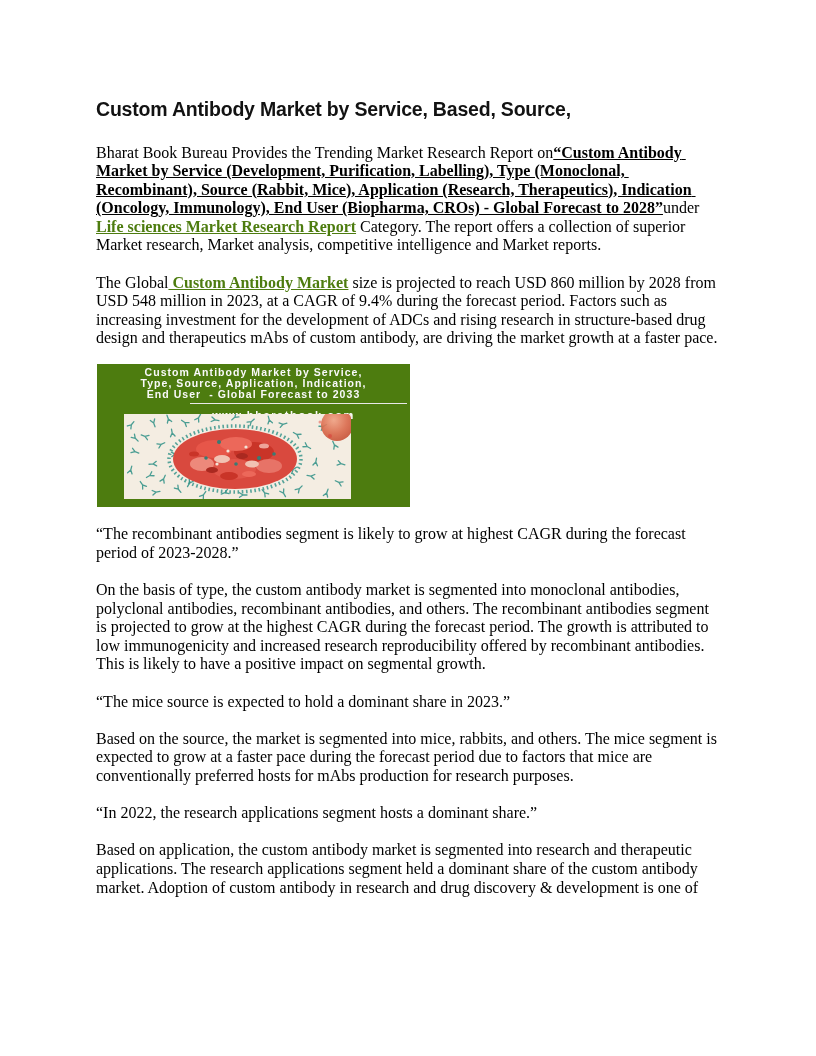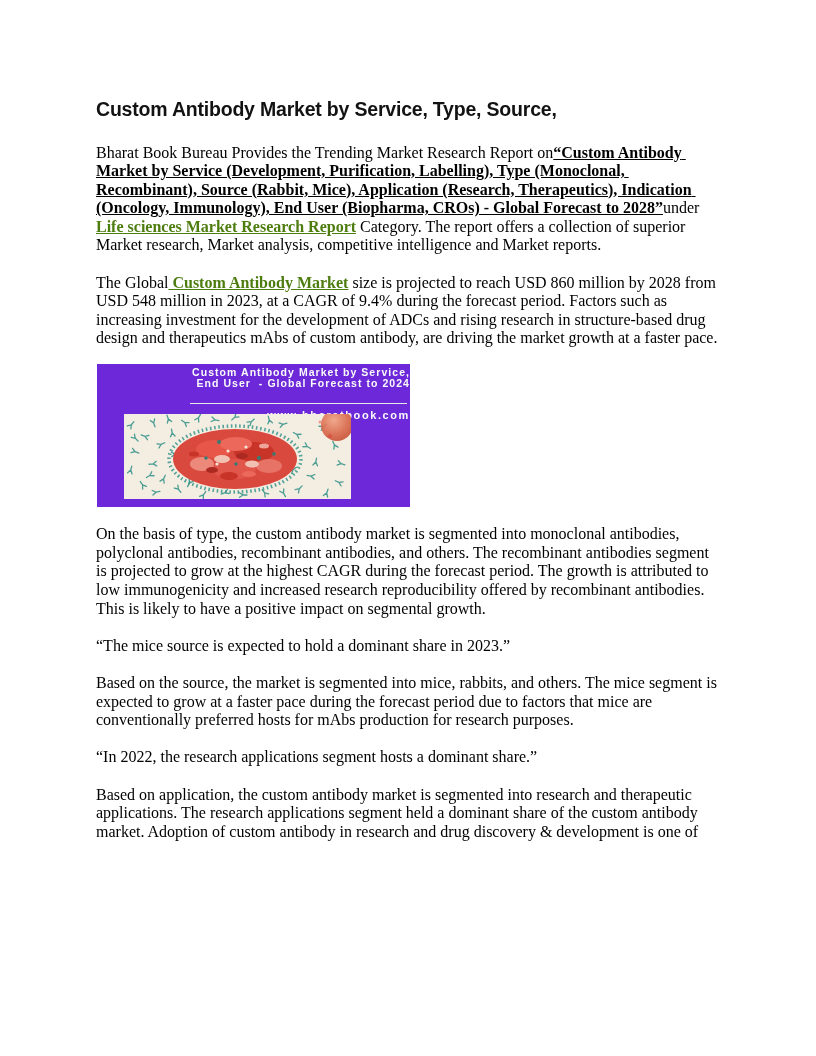--- a/index.html
+++ b/index.html
@@ -38,25 +38,25 @@
     text-decoration: underline;
     cursor: pointer;
   }
   .heading-serif { font-weight: 700; }
 
   
   .banner {
     position: relative;
     width: 313px;
     height: 143px;
-    background: #6d28d9;
+    background: #4d7c0f;
     margin: -3px 0 18.6px 1px;
     box-sizing: border-box;
     padding-top: 3px;
-    text-align: right;
+    text-align: center;
     font-family: "Liberation Sans", sans-serif;
     color: #FAFAFA;
     overflow: hidden;
   }
   .banner-line {
     font-size: 10.5px;
     line-height: 11.4px;
     font-weight: 700;
     letter-spacing: 1.05px;
     white-space: pre-wrap;
@@ -85,29 +85,30 @@
     width: 227px;
     height: 85px;
     display: block;
   }
 </style>
 </head>
 <body>
 
 <div class="page">
 
-  <h1 class="doc-title"><span>Custom Antibody Market by Service, Type, Source,</span><br></h1>
+  <h1 class="doc-title"><span>Custom Antibody Market by Service, Based, Source,</span><br></h1>
 
   <p class="body-par"><span>Bharat Book Bureau Provides the Trending Market Research Report on</span><span class="b">“Custom Antibody Market by Service (Development, Purification, Labelling), Type (Monoclonal, Recombinant), Source (Rabbit, Mice), Application (Research, Therapeutics), Indication (Oncology, Immunology), End User (Biopharma, CROs) - Global Forecast to 2028”</span><span>under </span><a class="b link">Life sciences Market Research Report</a><span> Category. The report offers a collection of superior Market research, Market analysis, competitive intelligence and Market reports.</span></p>
 
   <p class="body-par"><span>The Global</span><a class="b link"> Custom Antibody Market</a><span> size is projected to reach USD 860 million by 2028 from USD 548 million in 2023, at a CAGR of 9.4% during the forecast period. Factors such as increasing investment for the development of ADCs and rising research in structure-based drug design and therapeutics mAbs of custom antibody, are driving the market growth at a faster pace.</span></p>
 
   <div class="banner">
     <div class="banner-line">Custom Antibody Market by Service,</div>
-    <div class="banner-line">End User  - Global Forecast to 2024</div>
+    <div class="banner-line">Type, Source, Application, Indication,</div>
+    <div class="banner-line">End User  - Global Forecast to 2033</div>
     <div class="banner-rule"></div>
     <div class="banner-site">www.bharatbook.com</div>
 
     <svg class="micro" viewBox="0 0 227 85" preserveAspectRatio="none" xmlns="http://www.w3.org/2000/svg">
       <defs>
         <path id="ab" d="M0,-3 L0,1 M0,1 L-2.3,4.5 M0,1 L2.3,4.5" stroke="#39958B" stroke-width="1.3" fill="none" stroke-linecap="round"></path>
         <radialGradient id="sph" cx="40%" cy="35%" r="75%">
           <stop offset="0%" stop-color="#EFA183"></stop>
           <stop offset="55%" stop-color="#DA6A4C"></stop>
           <stop offset="100%" stop-color="#C1492F"></stop>
@@ -185,20 +186,21 @@
         <circle cx="122" cy="33" r="1.6" fill="#F4EDE2"></circle>
         <circle cx="93" cy="50" r="1.6" fill="#F4EDE2"></circle>
       </g>
 
       <circle cx="213" cy="11" r="16" fill="url(#sph)" opacity="0.9"></circle>
       <circle cx="206" cy="22" r="2" fill="#D9493E" opacity="0.7"></circle>
       <circle cx="196" cy="8" r="1.5" fill="#E8766A" opacity="0.7"></circle>
     </svg>
   </div>
 
+  <p class="body-par">“The recombinant antibodies segment is likely to grow at highest CAGR during the forecast period of 2023-2028.”</p>
 
   <p class="body-par">On the basis of type, the custom antibody market is segmented into monoclonal antibodies, polyclonal antibodies, recombinant antibodies, and others. The recombinant antibodies segment is projected to grow at the highest CAGR during the forecast period. The growth is attributed to low immunogenicity and increased research reproducibility offered by recombinant antibodies. This is likely to have a positive impact on segmental growth.</p>
 
   <p class="body-par">“The mice source is expected to hold a dominant share in 2023.”</p>
 
   <p class="body-par">Based on the source, the market is segmented into mice, rabbits, and others. The mice segment is expected to grow at a faster pace during the forecast period due to factors that mice are conventionally preferred hosts for mAbs production for research purposes.</p>
 
   <p class="body-par">“In 2022, the research applications segment hosts a dominant share.”</p>
 
   <p class="body-par no-gap">Based on application, the custom antibody market is segmented into research and therapeutic applications. The research applications segment held a dominant share of the custom antibody market. Adoption of custom antibody in research and drug discovery &amp; development is one of</p>

